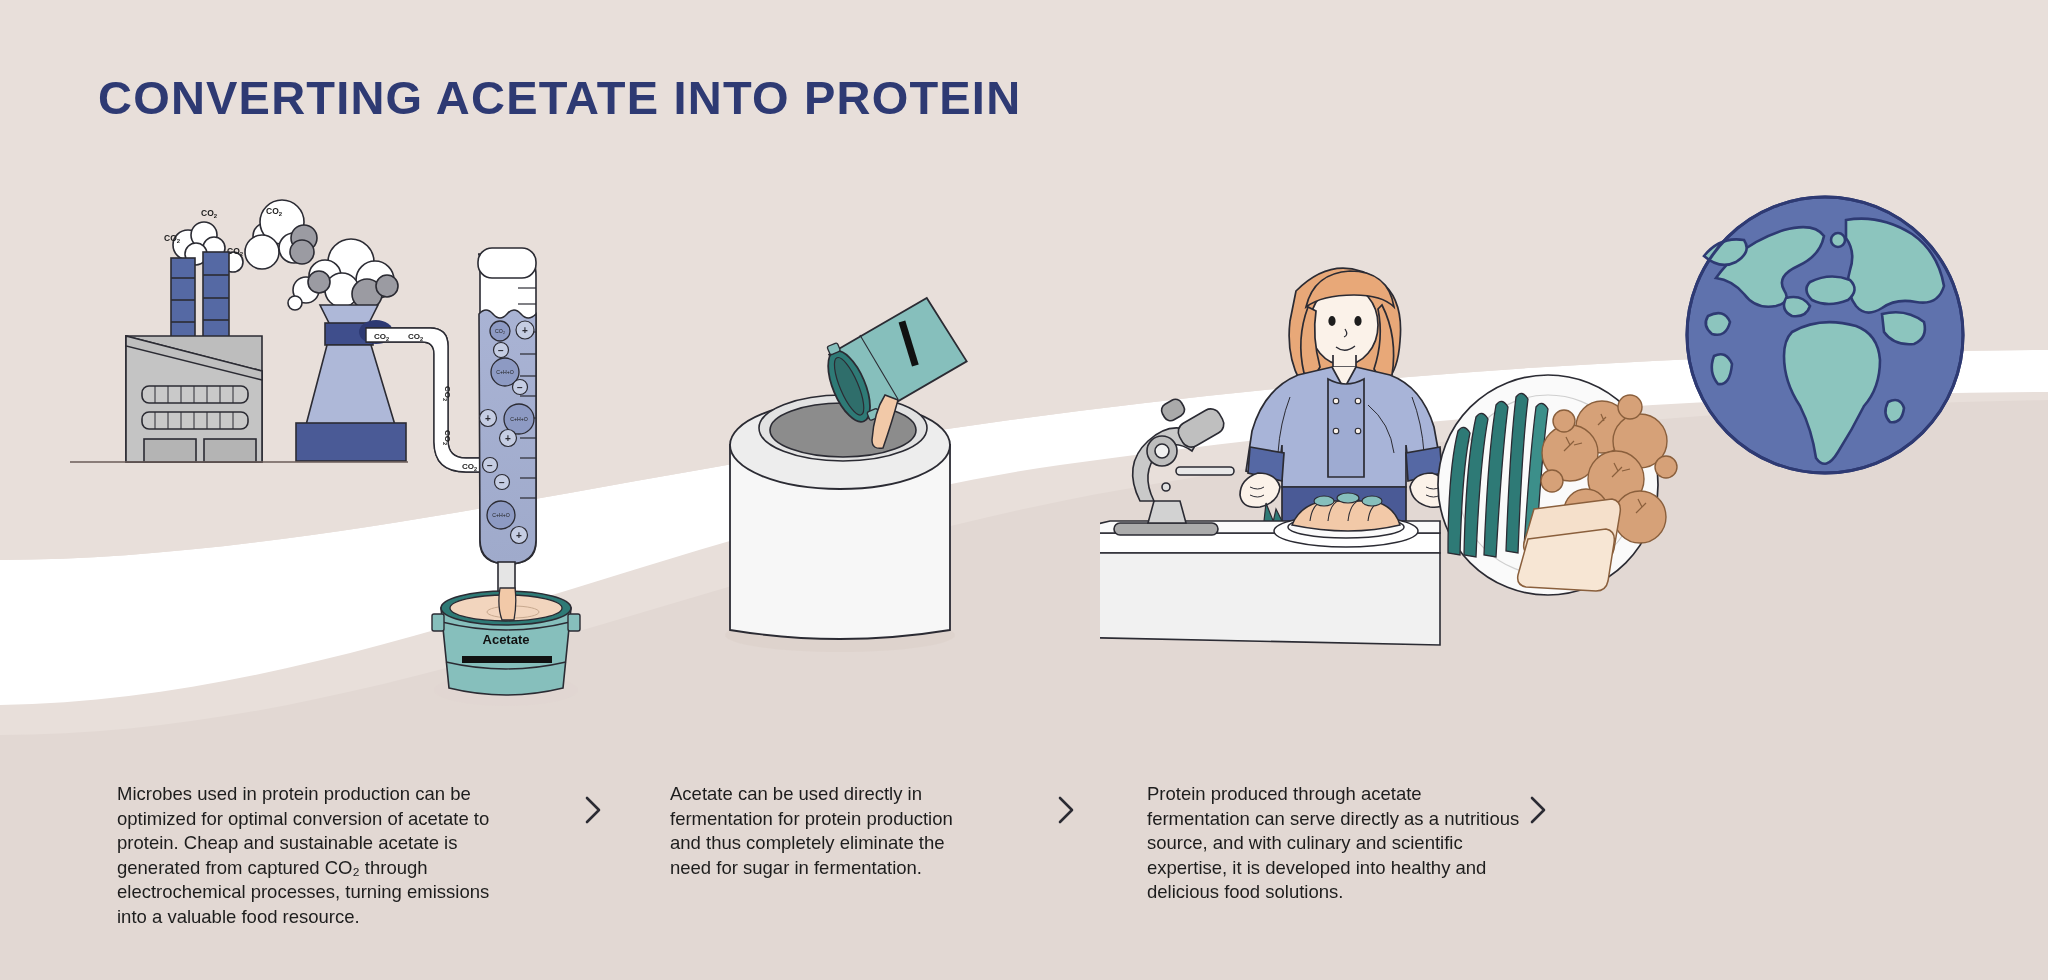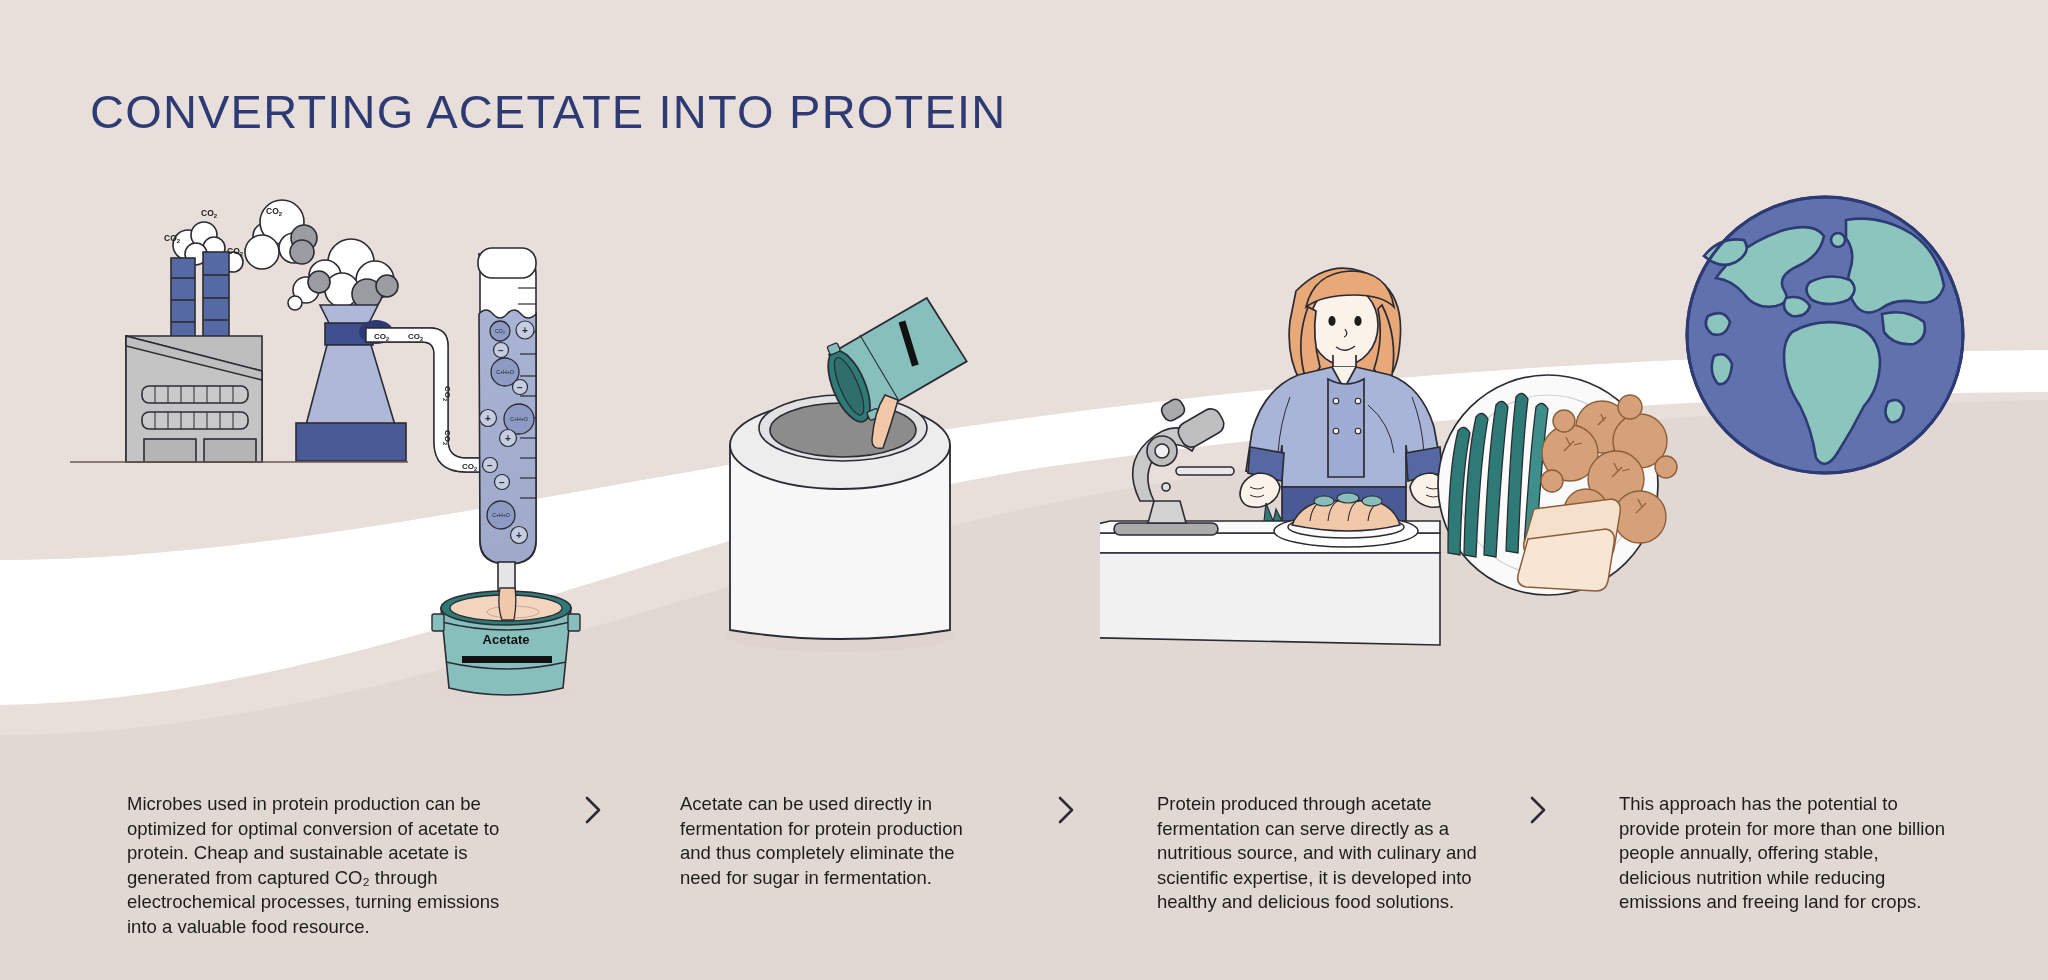--- a/index.html
+++ b/index.html
@@ -20,29 +20,28 @@
   }
   #bg-wave {
     position: absolute;
     left: 0; top: 0;
     width: 2048px;
     height: 980px;
     pointer-events: none;
   }
   #page-title {
     position: absolute;
-    left: 90px;
+    left: 98px;
     top: 70px;
     font-size: 47px;
-    font-weight: normal;
+    font-weight: bold;
     letter-spacing: 1.2px;
     color: #2E3A73;
     font-family: "Liberation Sans", sans-serif;
     white-space: nowrap;
-    margin-top: 14px;
   }
   .scene {
     position: absolute;
   }
   #scene-factory   { left: 70px;   top: 190px; width: 560px; height: 530px; }
   #scene-tank      { left: 680px;  top: 290px; width: 340px; height: 370px; }
   #scene-chef      { left: 1100px; top: 255px; width: 580px; height: 440px; }
   #scene-globe     { left: 1680px; top: 190px; width: 290px; height: 290px; }
 
   #captions {
@@ -54,21 +53,21 @@
   }
   .caption-col {
     position: absolute;
     top: 0;
   }
   .caption-text {
     font-family: "Liberation Sans", sans-serif;
     font-size: 18.5px;
     line-height: 24.5px;
     color: #1d1d1d;
-    margin: 12px;
+    margin: 2px;
   }
   #caption-1 { left: 115px; width: 400px; }
   #caption-2 { left: 668px; width: 320px; }
   #caption-3 { left: 1145px; width: 380px; }
   #caption-4 { left: 1607px; width: 360px; }
 
   .chevron {
     position: absolute;
     top: 13px;
     width: 26px;
@@ -518,19 +517,16 @@
     <div class="caption-col" id="caption-3">
       <p class="caption-text">Protein produced through acetate fermentation can serve directly as a nutritious source, and with culinary and scientific expertise, it is developed into healthy and delicious food solutions.</p>
     </div>
 
     <div class="chevron" id="chevron-3">
       <svg class="chev-svg" width="26" height="34" viewBox="0 0 26 34">
         <path d="M7,5 L19,17 L7,29" fill="none" stroke="#2b2b33" stroke-width="2.6" stroke-linecap="round" stroke-linejoin="round"></path>
       </svg>
     </div>
 
-    <div class="caption-col" id="caption-4">
-      <p class="caption-text">This approach has the potential to provide protein for more than one billion people annually, offering stable, delicious nutrition while reducing emissions and freeing land for crops.</p>
-    </div>
 
   </div>
 
 </div>
 
 </body></html>

